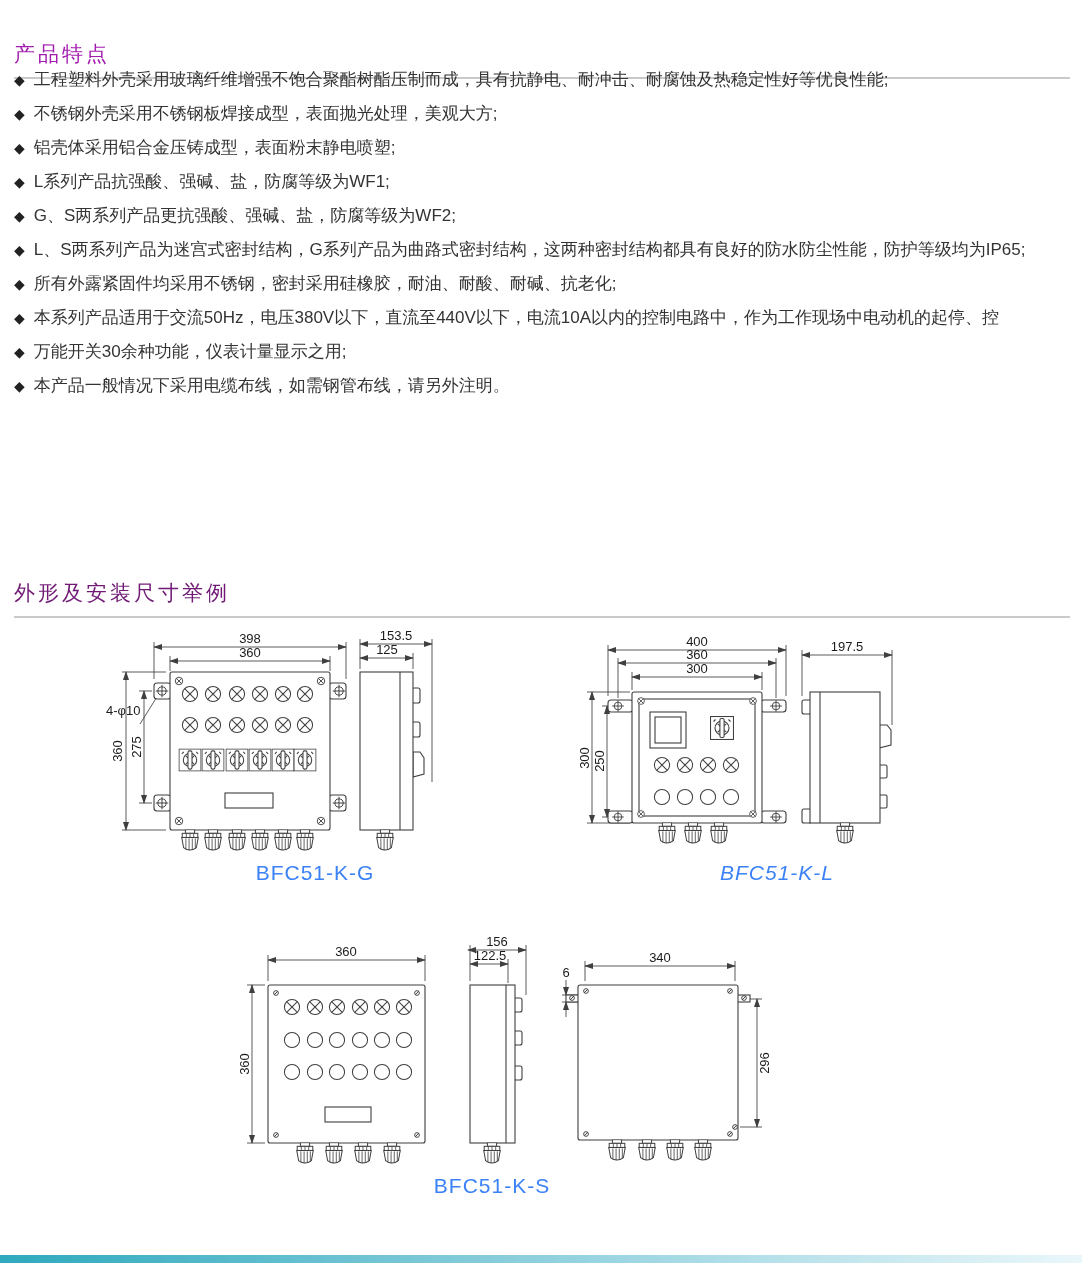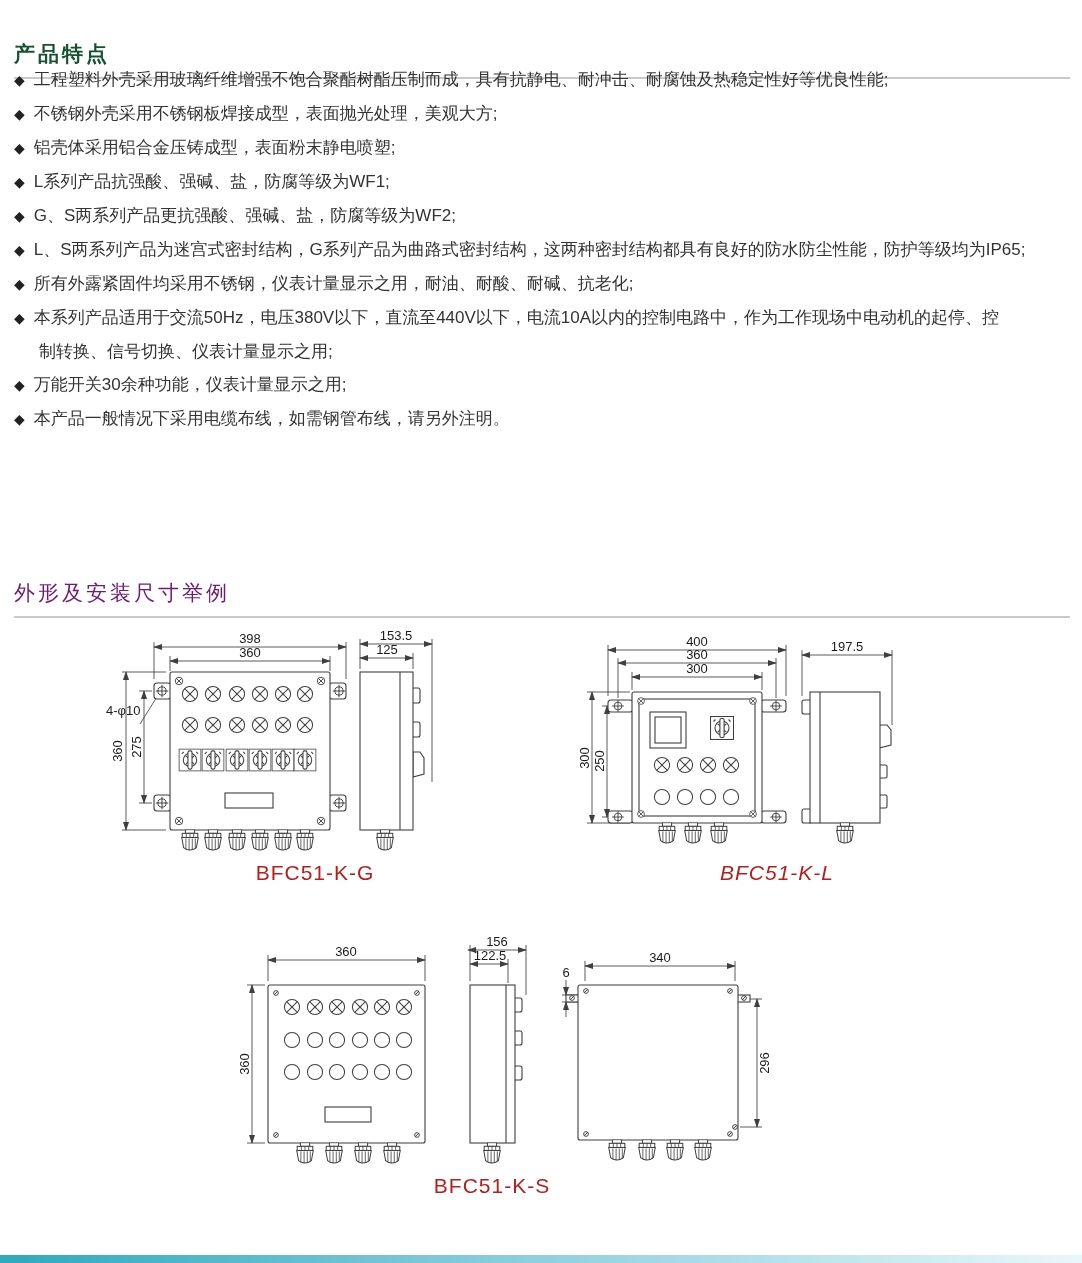--- a/index.html
+++ b/index.html
@@ -12,21 +12,21 @@
     position:absolute; left:14px; right:12px;
     font-size:21px; letter-spacing:3px; font-weight:normal;
     padding-bottom:9px; border-bottom:2px solid #c9c9c9;
   }
   #title1 { top:26px; }
   #title2 { top:565px; }
   .features { position:absolute; left:14px; top:63px; width:1060px; }
   .feat { font-size:17px; color:#333; line-height:33px; white-space:nowrap; }
   .feat .bullet { font-size:14px; margin-right:9px; color:#222; }
   .feat.cont { padding-left:25px; }
-  .model-label { position:absolute; width:220px; text-align:center; font-size:21px; color:#b91c1c; letter-spacing:1px; }
+  .model-label { position:absolute; width:220px; text-align:center; font-size:21px; color:#3b82f6; letter-spacing:1px; }
   #label-g { left:205px; top:861px; }
   #label-l { left:667px; top:861px;font-style:italic; }
   #label-s { left:382px; top:1174px; }
   .drawing { position:absolute; }
   #svg-g { left:98px;  top:627px; }
   #svg-l { left:575px; top:630px; }
   #svg-s { left:238px; top:933px; }
   #footer-bar { position:absolute; left:0; right:0; bottom:0; height:8px; }
   
   .ln   { stroke:#3f3f3f; stroke-width:1.1; fill:none; }
@@ -82,32 +82,31 @@
       <line class="rib" x1="16" y1="4" x2="16" y2="8.5"></line>
       <path class="ln" d="M3,8.5 h18 l-2,11 q-7,5.5 -14,0 z" fill="#b3b3b3"></path>
       <line class="rib" x1="7.5" y1="9.5" x2="7.5" y2="21.5"></line>
       <line class="rib" x1="11" y1="9.5" x2="11" y2="22.5"></line>
       <line class="rib" x1="14.5" y1="9.5" x2="14.5" y2="22"></line>
       <line class="rib" x1="17.8" y1="9.5" x2="17.8" y2="20.5"></line>
     </symbol>
   </defs>
 </svg>
 
-<h1 id="title1" class="section-title accent" style="color: #14532d; font-weight: bold;">产品特点</h1>
+<h1 id="title1" class="section-title accent" style="color: #a21caf;">产品特点</h1>
 
 <div class="features">
   <div class="feat"><span class="bullet">◆</span><span>工程塑料外壳采用玻璃纤维增强不饱合聚酯树酯压制而成，具有抗静电、耐冲击、耐腐蚀及热稳定性好等优良性能;</span></div>
   <div class="feat"><span class="bullet">◆</span><span>不锈钢外壳采用不锈钢板焊接成型，表面抛光处理，美观大方;</span></div>
   <div class="feat"><span class="bullet">◆</span><span>铝壳体采用铝合金压铸成型，表面粉末静电喷塑;</span></div>
   <div class="feat"><span class="bullet">◆</span><span>L系列产品抗强酸、强碱、盐，防腐等级为WF1;</span></div>
   <div class="feat"><span class="bullet">◆</span><span>G、S两系列产品更抗强酸、强碱、盐，防腐等级为WF2;</span></div>
   <div class="feat"><span class="bullet">◆</span><span>L、S两系列产品为迷宫式密封结构，G系列产品为曲路式密封结构，这两种密封结构都具有良好的防水防尘性能，防护等级均为IP65;</span></div>
-  <div class="feat"><span class="bullet">◆</span><span>所有外露紧固件均采用不锈钢，仪表计量显示之用，耐油、耐酸、耐碱、抗老化;</span></div>
+  <div class="feat"><span class="bullet">◆</span><span>所有外露紧固件均采用不锈钢，密封采用硅橡胶，耐油、耐酸、耐碱、抗老化;</span></div>
   <div class="feat"><span class="bullet">◆</span><span>本系列产品适用于交流50Hz，电压380V以下，直流至440V以下，电流10A以内的控制电路中，作为工作现场中电动机的起停、控</span></div>
-  <div class="feat cont"><span>制转换、信号切换、仪表计量显示之用;</span></div>
   <div class="feat"><span class="bullet">◆</span><span>万能开关30余种功能，仪表计量显示之用;</span></div>
   <div class="feat"><span class="bullet">◆</span><span>本产品一般情况下采用电缆布线，如需钢管布线，请另外注明。</span></div>
 </div>
 
 <h1 id="title2" class="section-title accent" style="color: #701a75;">外形及安装尺寸举例</h1>
 
 <svg id="svg-g" class="drawing" width="360" height="240" viewBox="0 0 360 240">
   <g>
     <line class="dim" x1="56" y1="52" x2="56" y2="15"></line>
     <line class="dim" x1="248" y1="52" x2="248" y2="15"></line>

